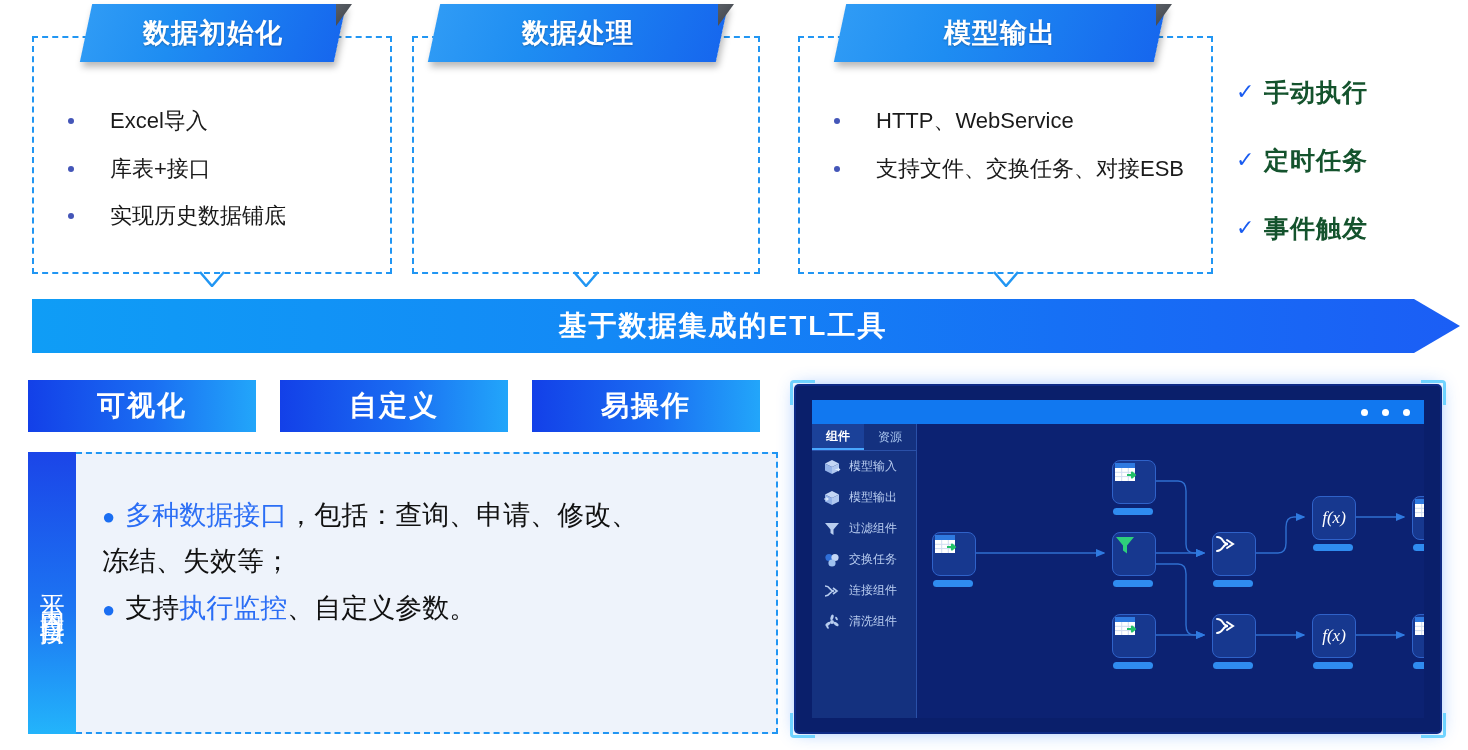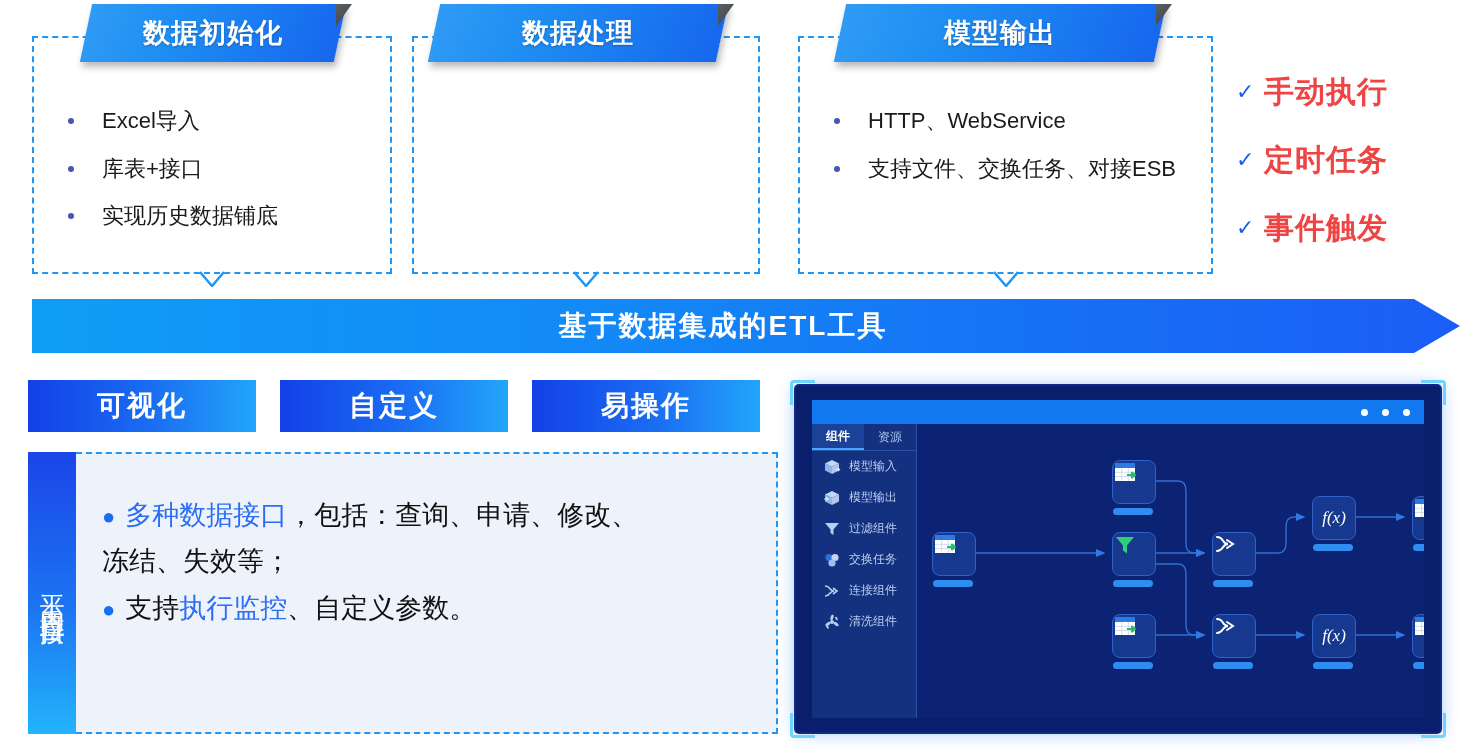--- a/index.html
+++ b/index.html
@@ -34,30 +34,30 @@
     color:#fff;font-size:27px;font-weight:bold;letter-spacing:1px;
     text-shadow:0 1px 2px rgba(0,0,0,.25);
   }
   .r1{left:52px;width:254px;}
   .r2{left:20px;width:288px;}
   .r3{left:40px;width:320px;}
 
   .bullets{position:absolute;left:0;top:68px;width:100%;}
   .blt{display:flex;align-items:flex-start;margin:0 0 18px 0;padding-left:34px;}
   .blt .dot{width:6px;height:6px;border-radius:50%;background:#4456b8;margin-top:12px;flex:0 0 auto;}
-  .blt .btxt{margin-left:28px;font-size:22px;color:#1a1a1a;line-height:1.35;white-space:nowrap;}
+  .blt .btxt{margin-left:36px;font-size:22px;color:#1a1a1a;line-height:1.35;white-space:nowrap;}
 
   .vnotch{position:absolute;bottom:-15px;left:50%;margin-left:-13px;width:26px;height:16px;}
   .vnotch svg{display:block;}
 
   
   .checks{position:absolute;left:1236px;top:58px;width:200px;}
   .chk{display:flex;align-items:center;height:68px;}
   .chk .tick{color:#1a5cf0;font-size:22px;font-weight:bold;width:28px;text-align:left;}
-  .chk .ctxt{color:#ef4444;font-size:30px;font-weight:bold;letter-spacing:1px;}
+  .chk .ctxt{color:#14532d;font-size:25px;font-weight:bold;letter-spacing:1px;}
 
   
   .banner{
     position:absolute;left:32px;top:299px;width:1428px;height:54px;
     background:linear-gradient(90deg,#0f9df6 0%,#1389f6 40%,#1670f5 72%,#1b5ef5 100%);
     clip-path:polygon(0 0,calc(100% - 46px) 0,100% 50%,calc(100% - 46px) 100%,0 100%);
     display:flex;align-items:center;justify-content:center;
   }
   .banner .btitle{color:#fff;font-size:28px;font-weight:bold;letter-spacing:2px;margin-right:46px;}
 

